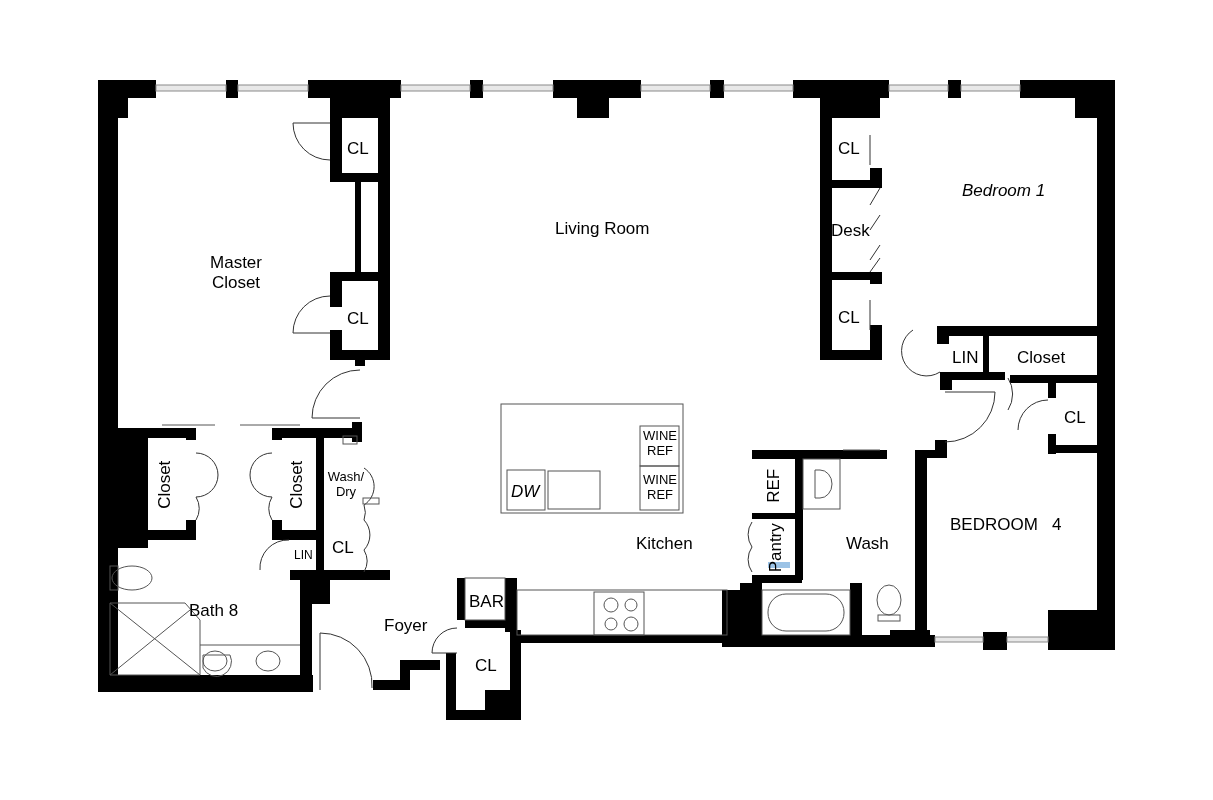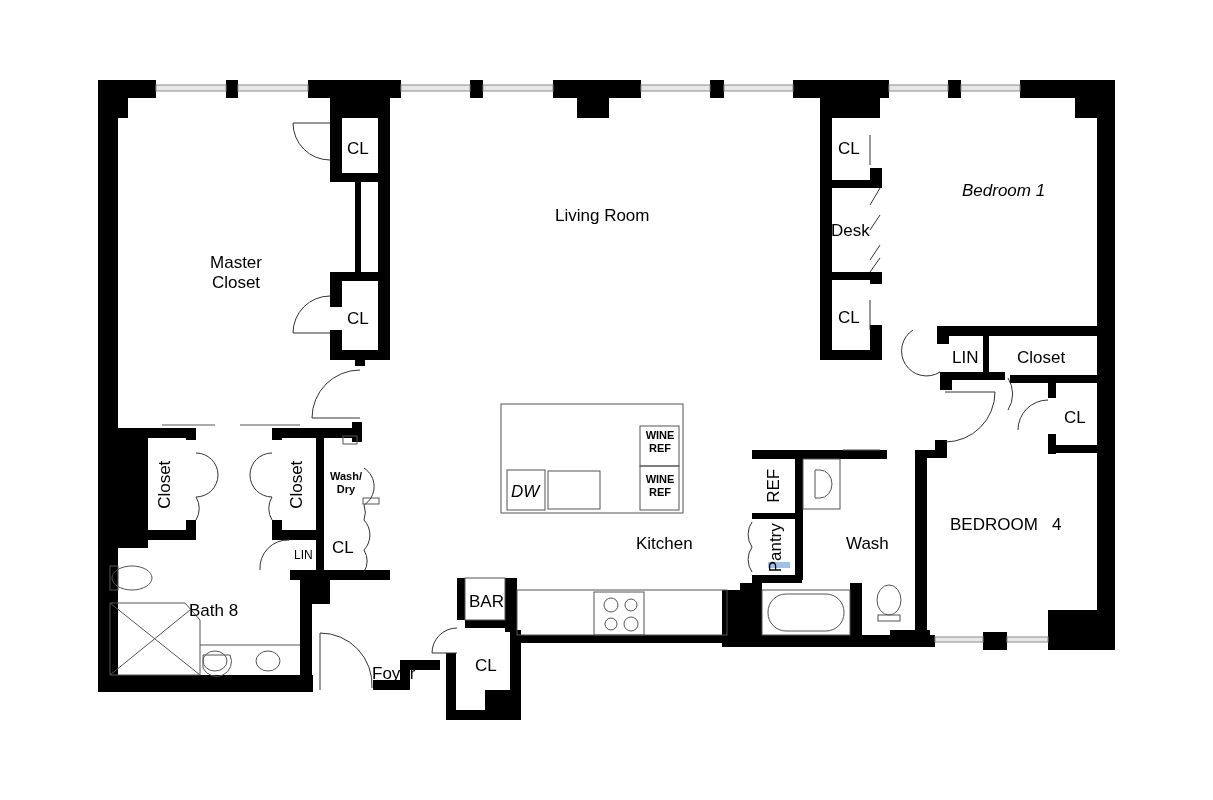--- a/index.html
+++ b/index.html
@@ -1,20 +1,20 @@
 <!DOCTYPE html>
 <html><head>
 <meta charset="utf-8">
 <style>
   html,body{margin:0;padding:0;background:#ffffff;}
   body{width:1213px;height:800px;position:relative;overflow:hidden;font-family:"Liberation Sans",sans-serif;color:#000;}
   #plan{position:absolute;left:0;top:0;width:1213px;height:800px;}
   .lbl{position:absolute;font-family:"Liberation Sans",sans-serif;color:#000;white-space:nowrap;line-height:1.15;text-align:center;}
   .lbl.md{font-size:17px;}
-  .lbl.sm{font-size:11px;font-weight:bold;}
+  .lbl.sm{font-size:13px;}
   .lbl.xs{font-size:12px;}
   .rot{transform:rotate(-90deg);transform-origin:center center;}
 </style>
 </head>
 <body>
 
 <div id="plan">
   <svg width="1213" height="800" viewBox="0 0 1213 800" xmlns="http://www.w3.org/2000/svg">
     <g fill="#000">
 
@@ -182,39 +182,39 @@
     <rect x="768" y="562" width="22" height="6" fill="#9cc3e6"></rect>
   </svg>
 
   
   <div class="lbl md" style="left:196px;top:253px;width:80px;">
     <div>Master</div>
     <div>Closet</div>
   </div>
   <div class="lbl md" style="left:347px;top:139px;">CL</div>
   <div class="lbl md" style="left:347px;top:309px;">CL</div>
-  <div class="lbl md" style="left:555px;top:206px;">Living Room</div>
+  <div class="lbl md" style="left:555px;top:219px;">Living Room</div>
   <div class="lbl md" style="left:962px;top:181px;font-style:italic;">Bedroom 1</div>
   <div class="lbl md" style="left:838px;top:139px;">CL</div>
   <div class="lbl md" style="left:831px;top:221px;">Desk</div>
   <div class="lbl md" style="left:838px;top:308px;">CL</div>
   <div class="lbl md" style="left:952px;top:348px;">LIN</div>
   <div class="lbl md" style="left:1017px;top:348px;">Closet</div>
   <div class="lbl md" style="left:1064px;top:408px;">CL</div>
 
   <div class="lbl md rot" style="left:135px;top:475px;width:60px;">Closet</div>
   <div class="lbl md rot" style="left:267px;top:475px;width:60px;">Closet</div>
   <div class="lbl sm" style="left:326px;top:470px;width:40px;">
     <div>Wash/</div>
     <div>Dry</div>
   </div>
   <div class="lbl xs" style="left:294px;top:549px;">LIN</div>
   <div class="lbl md" style="left:332px;top:538px;">CL</div>
   <div class="lbl md" style="left:189px;top:601px;">Bath 8</div>
-  <div class="lbl md" style="left:372px;top:616px;margin-top:48px;">Foyer</div>
+  <div class="lbl md" style="left:384px;top:616px;">Foyer</div>
   <div class="lbl md" style="left:469px;top:592px;">BAR</div>
   <div class="lbl md" style="left:475px;top:656px;">CL</div>
   <div class="lbl md" style="left:636px;top:534px;text-align:right;">Kitchen</div>
   <div class="lbl md" style="left:511px;top:482px;font-style:italic;">DW</div>
   <div class="lbl sm" style="left:641px;top:429px;width:38px;">
     <div>WINE</div>
     <div>REF</div>
   </div>
   <div class="lbl sm" style="left:641px;top:473px;width:38px;">
     <div>WINE</div>

